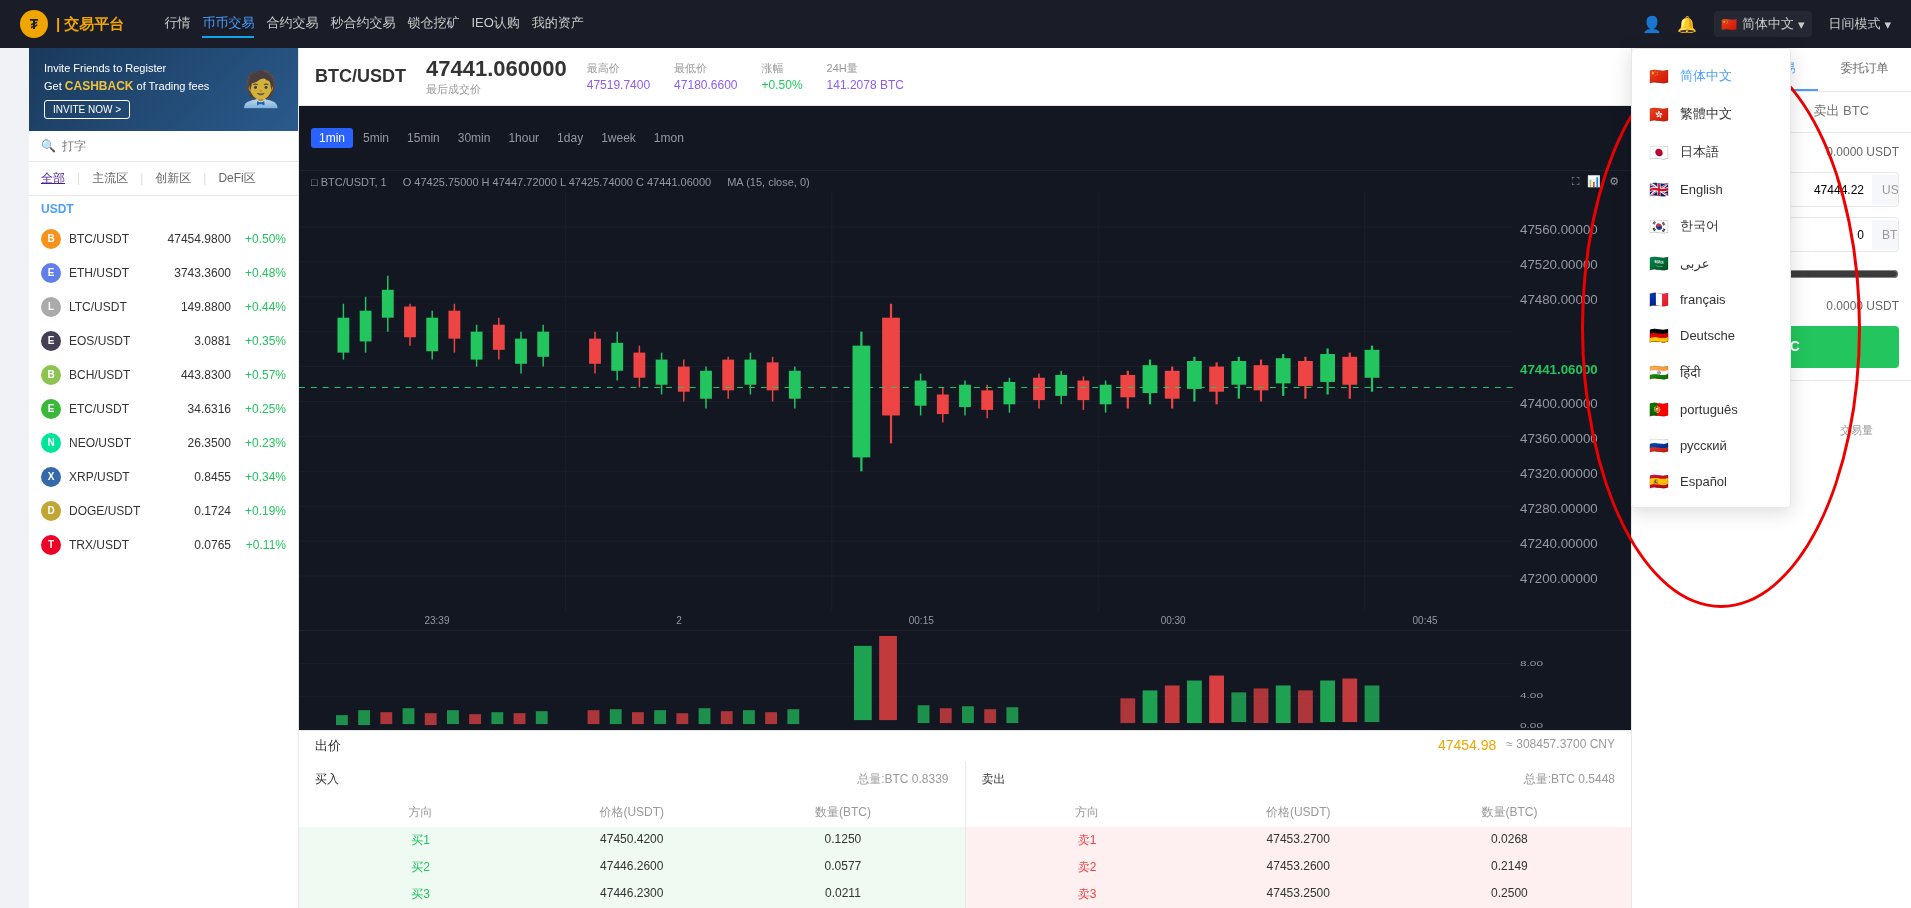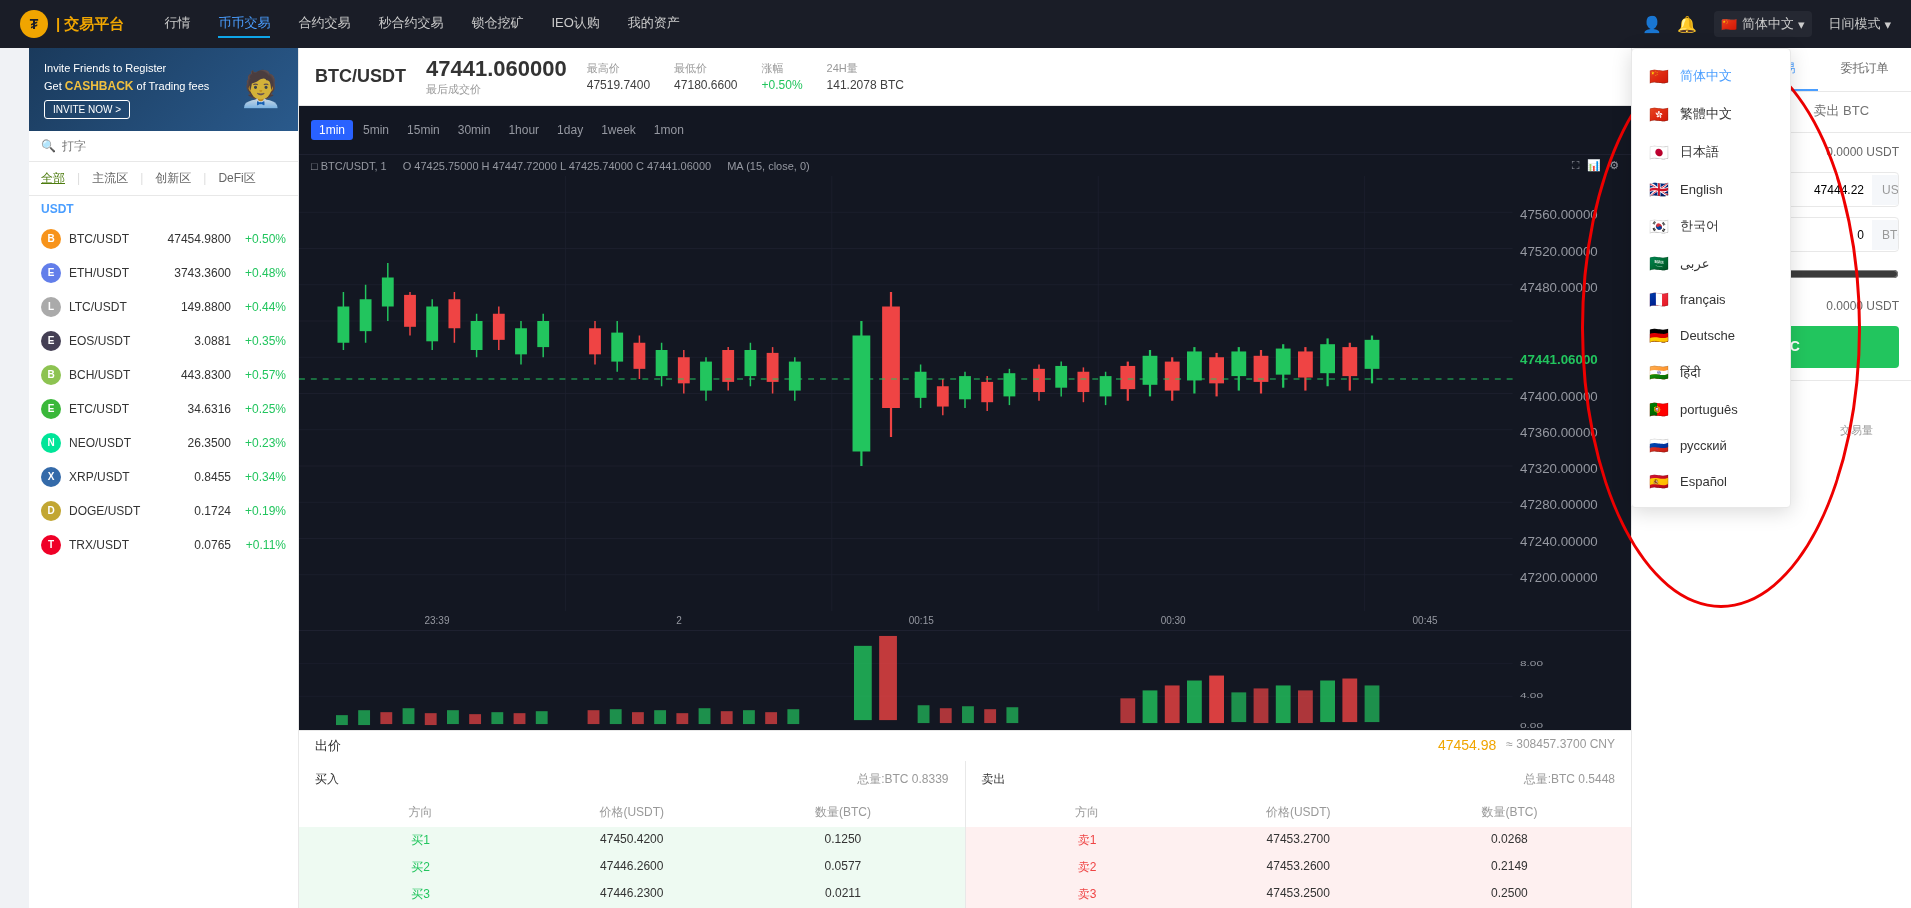--- a/index.html
+++ b/index.html
@@ -29,21 +29,21 @@
       width: 28px; height: 28px;
       background: #f0a500;
       border-radius: 50%;
       display: flex; align-items: center; justify-content: center;
       color: #1a1d27;
       font-weight: bold;
       font-size: 14px;
     }
     .nav-links {
       display: flex;
-      gap: 28px;
+      gap: 12px;
       flex: 1;
     }
     .nav-link {
       color: #ccc;
       text-decoration: none;
       font-size: 13px;
       padding: 4px 0;
       cursor: pointer;
     }
     .nav-link.active {
@@ -145,21 +145,21 @@
       gap: 12px;
       border-bottom: 1px solid #e8e8e8;
       align-items: center;
     }
     .sidebar-tab {
       font-size: 12px;
       color: #666;
       cursor: pointer;
       padding: 2px 0;
     }
-    .sidebar-tab.active { color: #4d7c0f; text-decoration: underline; }
+    .sidebar-tab.active { color: #4c1d95; text-decoration: underline; }
     .sidebar-tab-divider { color: #ddd; }
     .usdt-label {
       padding: 6px 12px;
       font-size: 12px;
       color: #4a9eff;
       font-weight: bold;
     }
     .coin-list {
       overflow-y: auto;
       flex: 1;
@@ -199,36 +199,36 @@
       padding: 8px 16px;
       display: flex;
       align-items: center;
       gap: 20px;
     }
     .ticker-pair { font-size: 18px; font-weight: bold; color: #333; }
     .ticker-price { font-size: 22px; font-weight: bold; color: #333; }
     .ticker-stats { display: flex; gap: 24px; }
     .ticker-stat { display: flex; flex-direction: column; gap: 2px; }
     .ticker-stat .label { font-size: 11px; color: #999; }
-    .ticker-stat .value { font-size: 12px; color: #404040; }
+    .ticker-stat .value { font-size: 12px; color: #8b5cf6; }
     .ticker-stat .value.positive { color: #22c55e; }
 
     
     .chart-section {
       flex: 1;
       background: #131722;
       display: flex;
       flex-direction: column;
       overflow: hidden;
       position: relative;
     }
     .chart-toolbar {
       display: flex;
       align-items: center;
-      padding: 14px 12px;
+      padding: 22px 12px;
       gap: 2px;
       background: #131722;
       border-bottom: 1px solid #1e2130;
     }
     .time-btn {
       color: #9598a1;
       padding: 3px 8px;
       font-size: 12px;
       cursor: pointer;
       border-radius: 3px;

